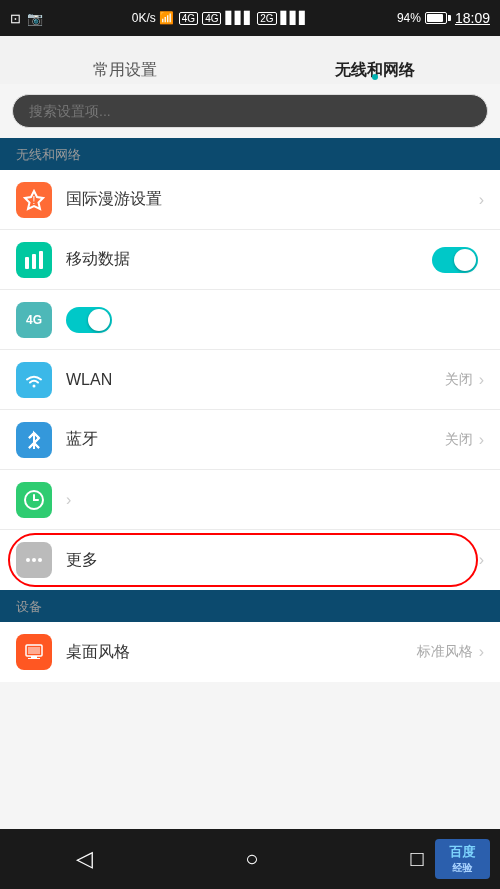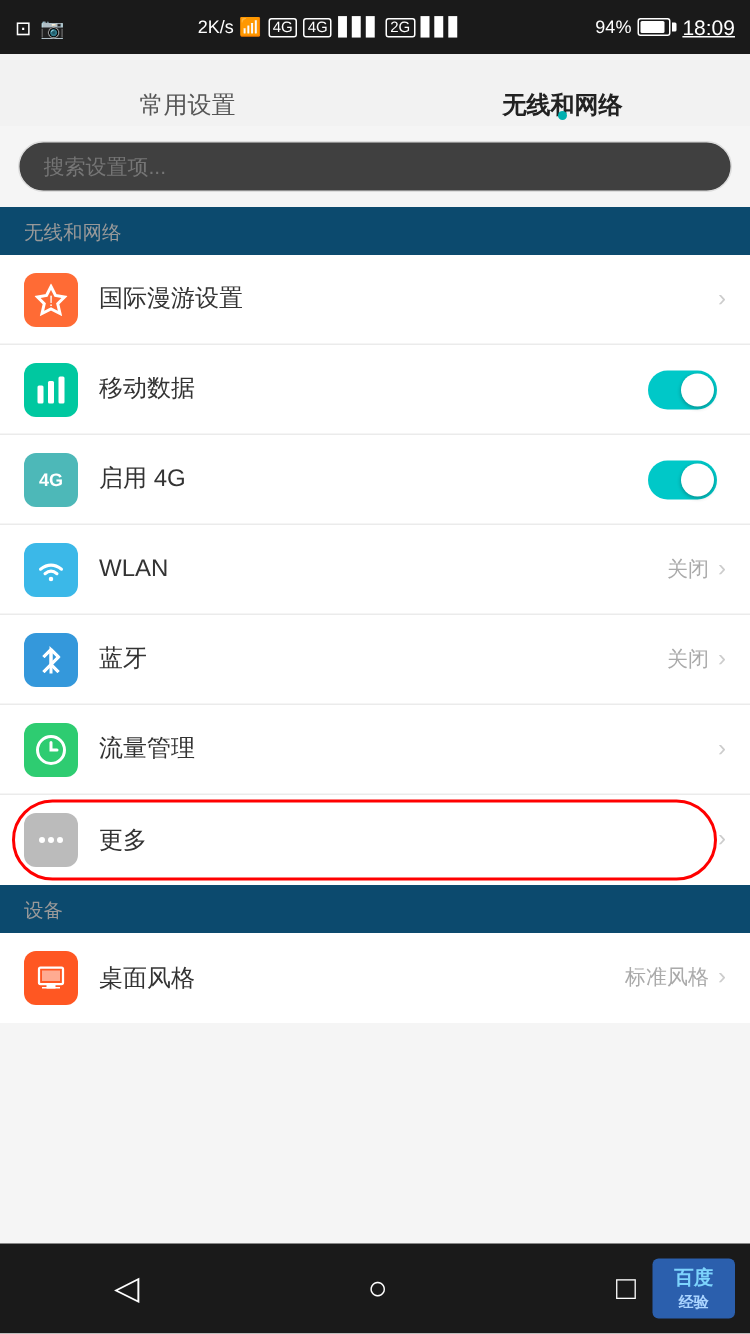--- a/index.html
+++ b/index.html
@@ -271,21 +271,21 @@
   </style>
 </head>
 <body>
 
 <div class="status-bar">
   <div class="status-left">
     <span style="font-size:13px;">⊡</span>
     <span style="font-size:13px;">📷</span>
   </div>
   <div class="status-center">
-    <span>2K/s</span>
+    <span>0K/s</span>
     <span style="font-size:12px;">📶</span>
     <span style="font-size:10px; border:1px solid white; padding: 0 2px; border-radius:2px;">4G</span>
     <span style="font-size:10px; border:1px solid white; padding: 0 2px; border-radius:2px;">4G</span>
     <span style="font-size:12px;">▋▋▋</span>
     <span style="font-size:10px; border:1px solid white; padding: 0 2px; border-radius:2px;">2G</span>
     <span style="font-size:12px;">▋▋▋</span>
   </div>
   <div class="status-right">
     <span>94%</span>
     <div class="battery-icon">
@@ -342,21 +342,20 @@
       <span class="item-label">移动数据</span>
       <div class="toggle on">
         <div class="toggle-knob"></div>
       </div>
     </div>
 
     <div class="settings-item">
       <div class="item-icon icon-4g">
         <span style="color:white; font-size:12px; font-weight:bold;">4G</span>
       </div>
-      <span class="item-label">启用 4G</span>
       <div class="toggle on">
         <div class="toggle-knob"></div>
       </div>
     </div>
 
     <div class="settings-item">
       <div class="item-icon icon-wifi">
         <svg width="22" height="22" viewBox="0 0 22 22" fill="none">
           <path d="M11 17 L11 17" stroke="white" stroke-width="3" stroke-linecap="round"></path>
           <path d="M7 13.5 Q11 10 15 13.5" stroke="white" stroke-width="2" fill="none" stroke-linecap="round"></path>
@@ -385,21 +384,20 @@
       <span class="chevron">›</span>
     </div>
 
     <div class="settings-item">
       <div class="item-icon icon-traffic">
         <svg width="22" height="22" viewBox="0 0 22 22" fill="white">
           <circle cx="11" cy="11" r="9" stroke="white" stroke-width="2" fill="none"></circle>
           <path d="M11 6 L11 11 L15 11" stroke="white" stroke-width="2" fill="none" stroke-linecap="round"></path>
         </svg>
       </div>
-      <span class="item-label">流量管理</span>
       <span class="chevron">›</span>
     </div>
 
     <div class="settings-item" style="position:relative;">
       <div class="more-highlight"></div>
       <div class="item-icon icon-more">
         <svg width="22" height="22" viewBox="0 0 22 22">
           <circle cx="5" cy="11" r="2" fill="white"></circle>
           <circle cx="11" cy="11" r="2" fill="white"></circle>
           <circle cx="17" cy="11" r="2" fill="white"></circle>

